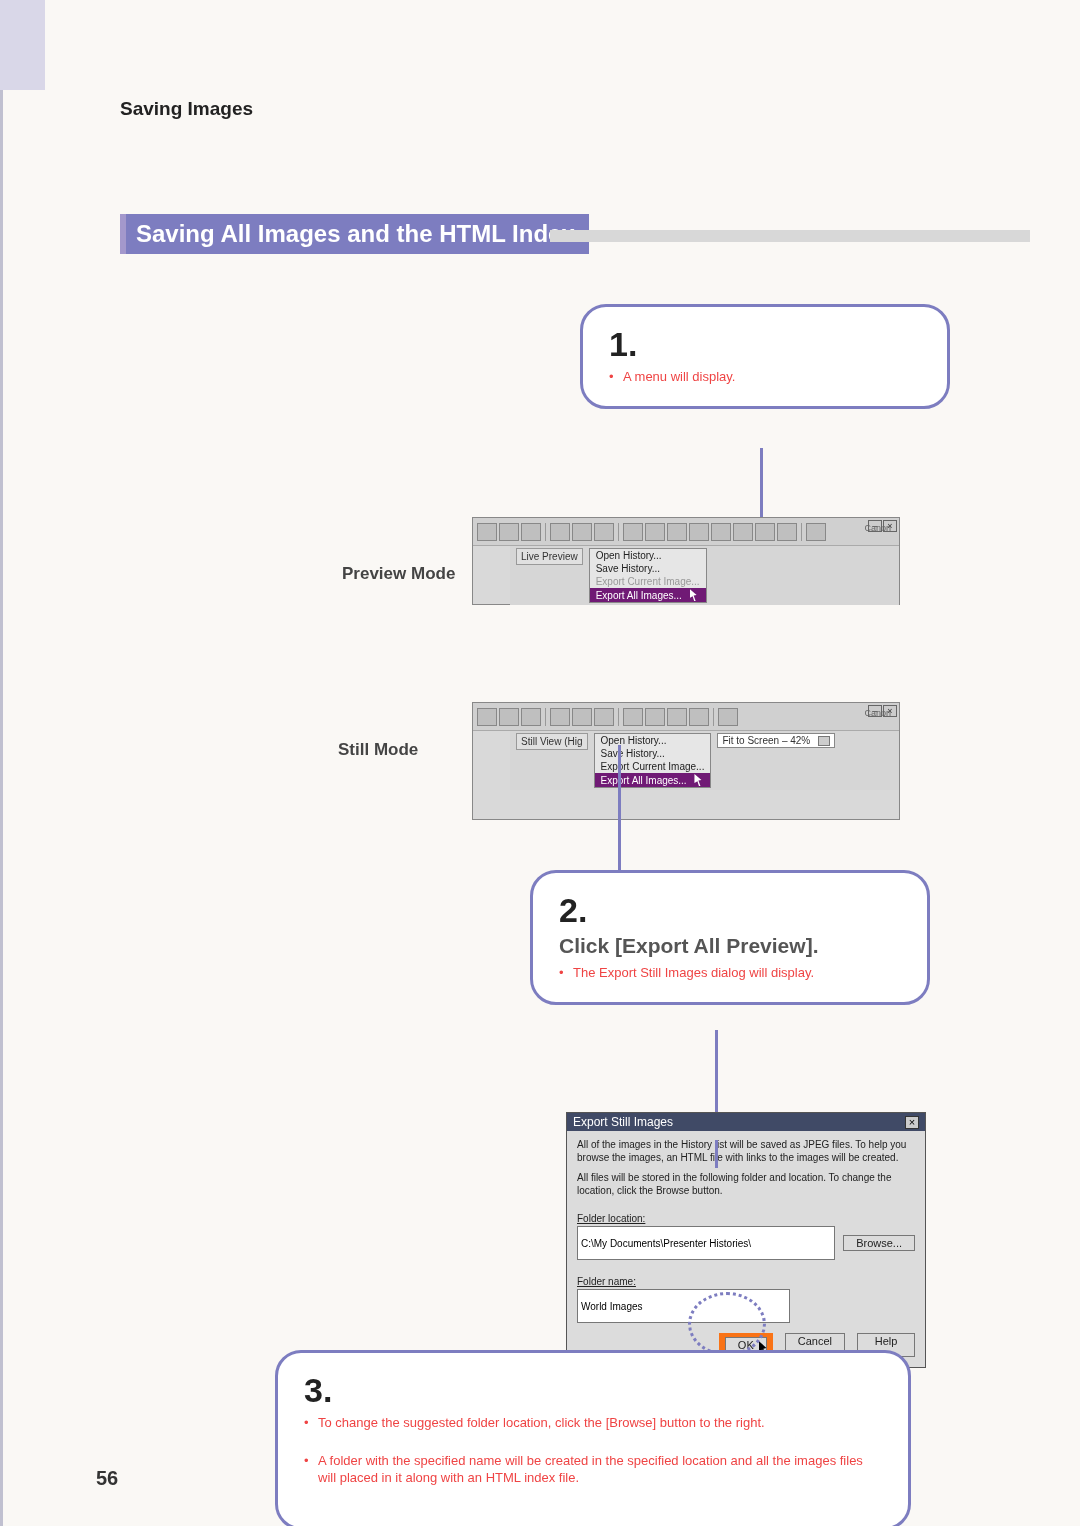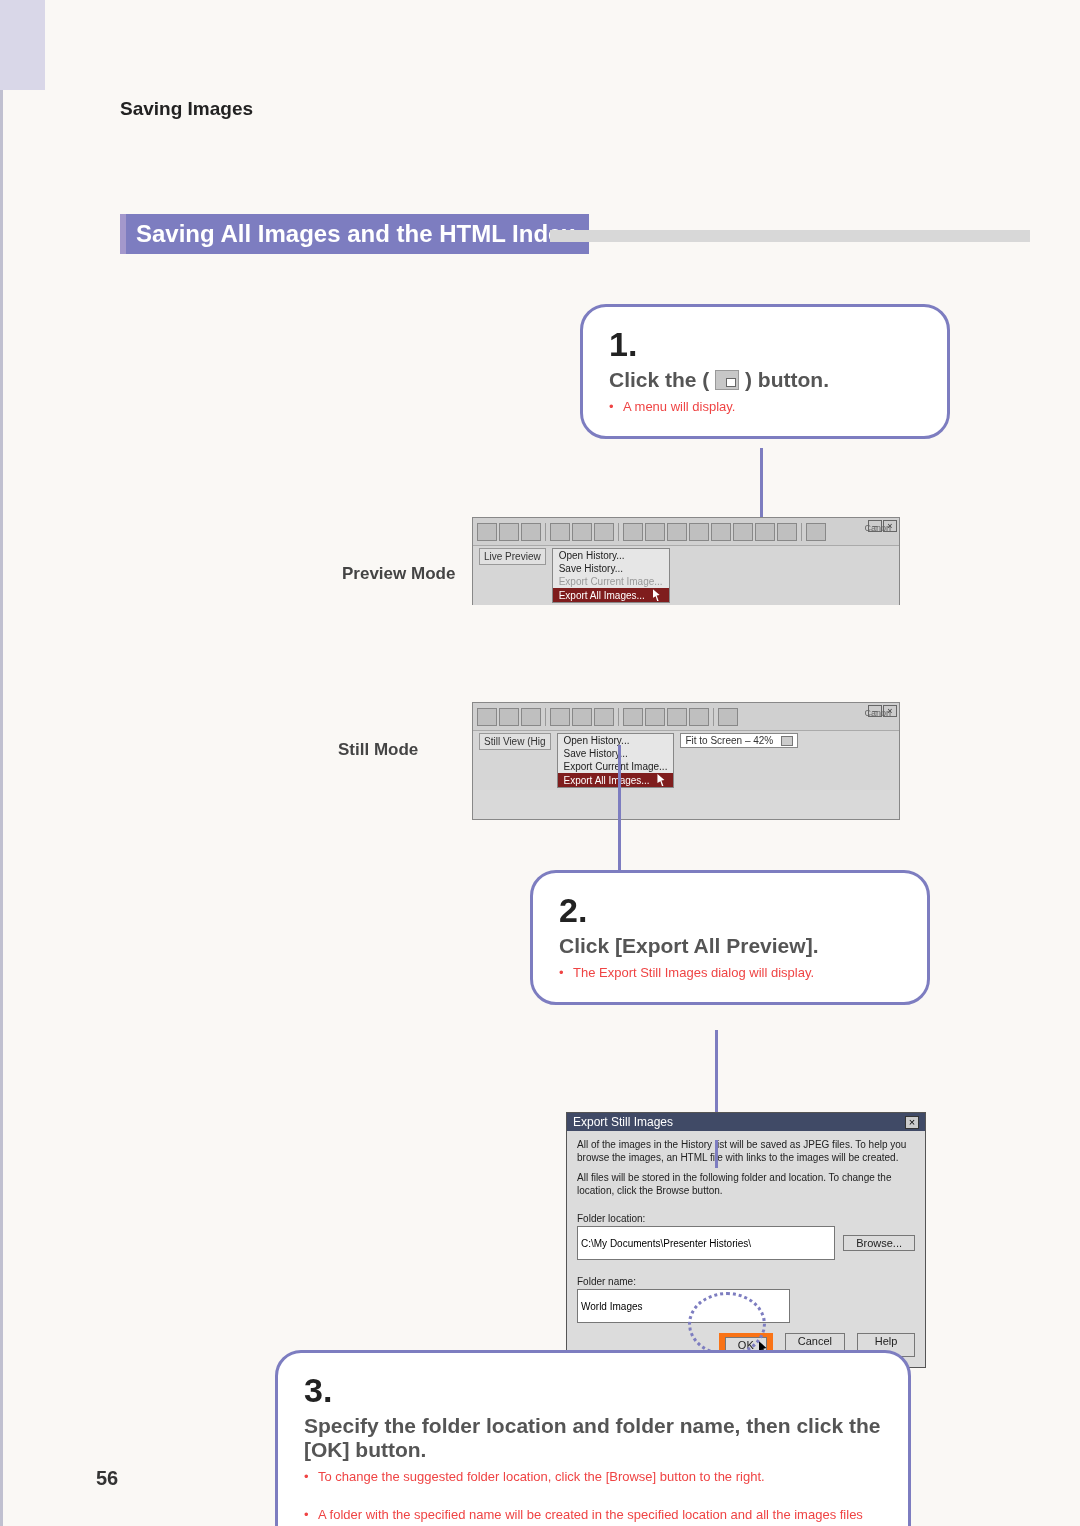--- a/index.html
+++ b/index.html
@@ -168,20 +168,21 @@
     color: #666;
     text-align: right;
     line-height: 1.1;
   }
   .toolbar-shot .row2 {
     background: #d6d6d6;
     padding: 2px 4px 2px 6px;
     display: flex;
     align-items: flex-start;
     gap: 6px;
+    margin-left: 37px;
   }
   .toolbar-shot .modebtn {
     font-size: 10px;
     padding: 2px 4px;
     background: #e0e0e0;
     border: 1px solid #999;
     color: #333;
   }
   .toolbar-shot .menu {
     background: #e6e6e6;
@@ -189,21 +190,21 @@
     font-size: 10px;
     min-width: 108px;
   }
   .toolbar-shot .menu .mi {
     padding: 1px 6px;
     color: #222;
     white-space: nowrap;
   }
   .toolbar-shot .menu .mi.disabled { color: #999; }
   .toolbar-shot .menu .mi.sel {
-    background: #7f1d1d; color: #fff;
+    background: #701a75; color: #fff;
     display: flex; justify-content: space-between; align-items: center;
   }
   .toolbar-shot .menu .mi.sel .cursor {
     width: 10px; height: 12px; background: #fff;
     clip-path: polygon(0 0, 70% 50%, 40% 55%, 60% 100%, 45% 100%, 30% 60%, 0 75%);
   }
   .fit-box {
     background: #fff; border: 1px solid #888;
     font-size: 10px; padding: 1px 4px;
     display: flex; align-items: center; gap: 8px;
@@ -235,21 +236,21 @@
     justify-content: space-between;
     align-items: center;
   }
   .dialog .titlebar .closebtn {
     width: 14px; height: 13px;
     background: #ccc; border: 1px solid #333;
     color: #000; font-size: 11px; line-height: 11px; text-align: center;
   }
   .dialog .body { padding: 8px 10px 10px 10px; }
   .dialog .para { font-size: 10px; margin-bottom: 8px; line-height: 1.25; color: #222; }
-  .dialog .lbl { font-size: 10px; margin: 16px 0 2px 0; }
+  .dialog .lbl { font-size: 10px; margin: 16px 0 2px 0; text-decoration: underline; }
   .dialog .row { display: flex; gap: 8px; align-items: center; }
   .dialog input[type="text"] {
     flex: 1; font-size: 10px; padding: 1px 3px;
     border: 1px solid #777; background: #fff;
     height: 34px;
   }
   .dialog .dlgbtn {
     font-size: 11px;
     padding: 1px 12px;
     background: #dcdcdc;
@@ -304,25 +305,20 @@
 
   <div class="header-label">Saving Images</div>
 
   <div class="section-band">
     <div class="right-bg"></div>
     <span class="section-title">Saving All Images and the HTML Index</span>
   </div>
 
   <div class="callout step1">
     <div class="num">1.</div>
-    <div class="title">
-      <span>Click the ( </span>
-      <span class="icon-inline"></span>
-      <span> ) button.</span>
-    </div>
     <div class="bullet">A menu will display.</div>
   </div>
   <div class="connector conn1"></div>
 
   <div class="mode-label mode-preview">Preview Mode</div>
   <div class="mode-label mode-still">Still Mode</div>
 
   <div class="toolbar-shot shot-preview">
     <div class="tb-row">
       <div class="winctl">
@@ -438,21 +434,20 @@
         <span class="dlgbtn">Help</span>
       </div>
     </div>
   </div>
   <div class="ok-halo pos"></div>
 
   <div class="connector conn3"></div>
 
   <div class="callout step3" style="top:1350px;">
     <div class="num">3.</div>
-    <div class="title">Specify the folder location and folder name, then click the [OK] button.</div>
     <div class="bullet">To change the suggested folder location, click the [Browse] button to the right.</div>
     <div class="bullet">A folder with the specified name will be created in the specified location and all the images files will placed in it along with an HTML index file.</div>
   </div>
 
   <style>
     .dialog { top: 1112px; }
     .ok-halo.pos { top: 1292px; left: 688px; }
     .callout.step3 { top: 1380px; }
   </style>
 

